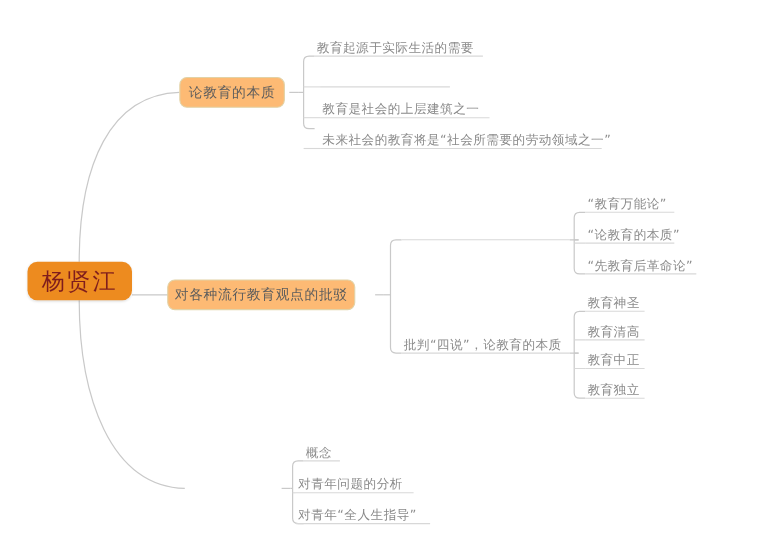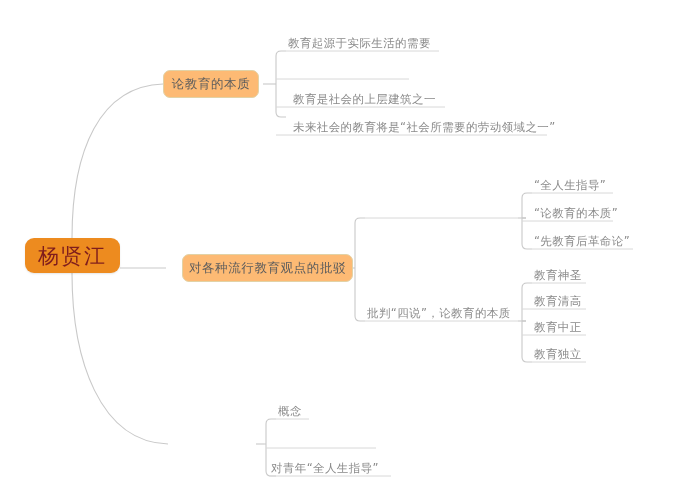--- a/index.html
+++ b/index.html
@@ -140,25 +140,25 @@
   <div class="node leaf-node" style="left:286px; top:36px; width:153px; height:15px;">
     <span>教育起源于实际生活的需要</span>
   </div>
   <div class="node leaf-node" style="left:291px; top:92px; width:154px; height:15px;">
     <span>教育是社会的上层建筑之一</span>
   </div>
   <div class="node leaf-node" style="left:291px; top:120px; width:256px; height:15px;">
     <span>未来社会的教育将是“社会所需要的劳动领域之一”</span>
   </div>
 
-  <div class="node branch-node" style="left:182px; top:254px; width:171px; height:28px;">
+  <div class="node branch-node" style="left:152px; top:254px; width:171px; height:28px;">
     <span>对各种流行教育观点的批驳</span>
   </div>
   <div class="node leaf-node" style="left:532px; top:178px; width:81px; height:15px;">
-    <span>“全人生指导”</span>
+    <span>“教育万能论”</span>
   </div>
   <div class="node leaf-node" style="left:532px; top:206px; width:81px; height:15px;">
     <span>“论教育的本质”</span>
   </div>
   <div class="node leaf-node" style="left:532px; top:234px; width:101px; height:15px;">
     <span>“先教育后革命论”</span>
   </div>
   <div class="node sub-node" style="left:365px; top:306px; width:153px; height:15px;">
     <span>批判“四说”，论教育的本质</span>
   </div>
@@ -171,17 +171,20 @@
   <div class="node leaf-node" style="left:532px; top:320px; width:54px; height:15px;">
     <span>教育中正</span>
   </div>
   <div class="node leaf-node" style="left:532px; top:347px; width:54px; height:15px;">
     <span>教育独立</span>
   </div>
 
   <div class="node leaf-node" style="left:276px; top:404px; width:33px; height:15px;">
     <span>概念</span>
   </div>
+  <div class="node leaf-node" style="left:269px; top:433px; width:107px; height:15px;">
+    <span>对青年问题的分析</span>
+  </div>
   <div class="node leaf-node" style="left:269px; top:461px; width:122px; height:15px;">
     <span>对青年“全人生指导”</span>
   </div>
 
 </div>
 
 </body></html>

